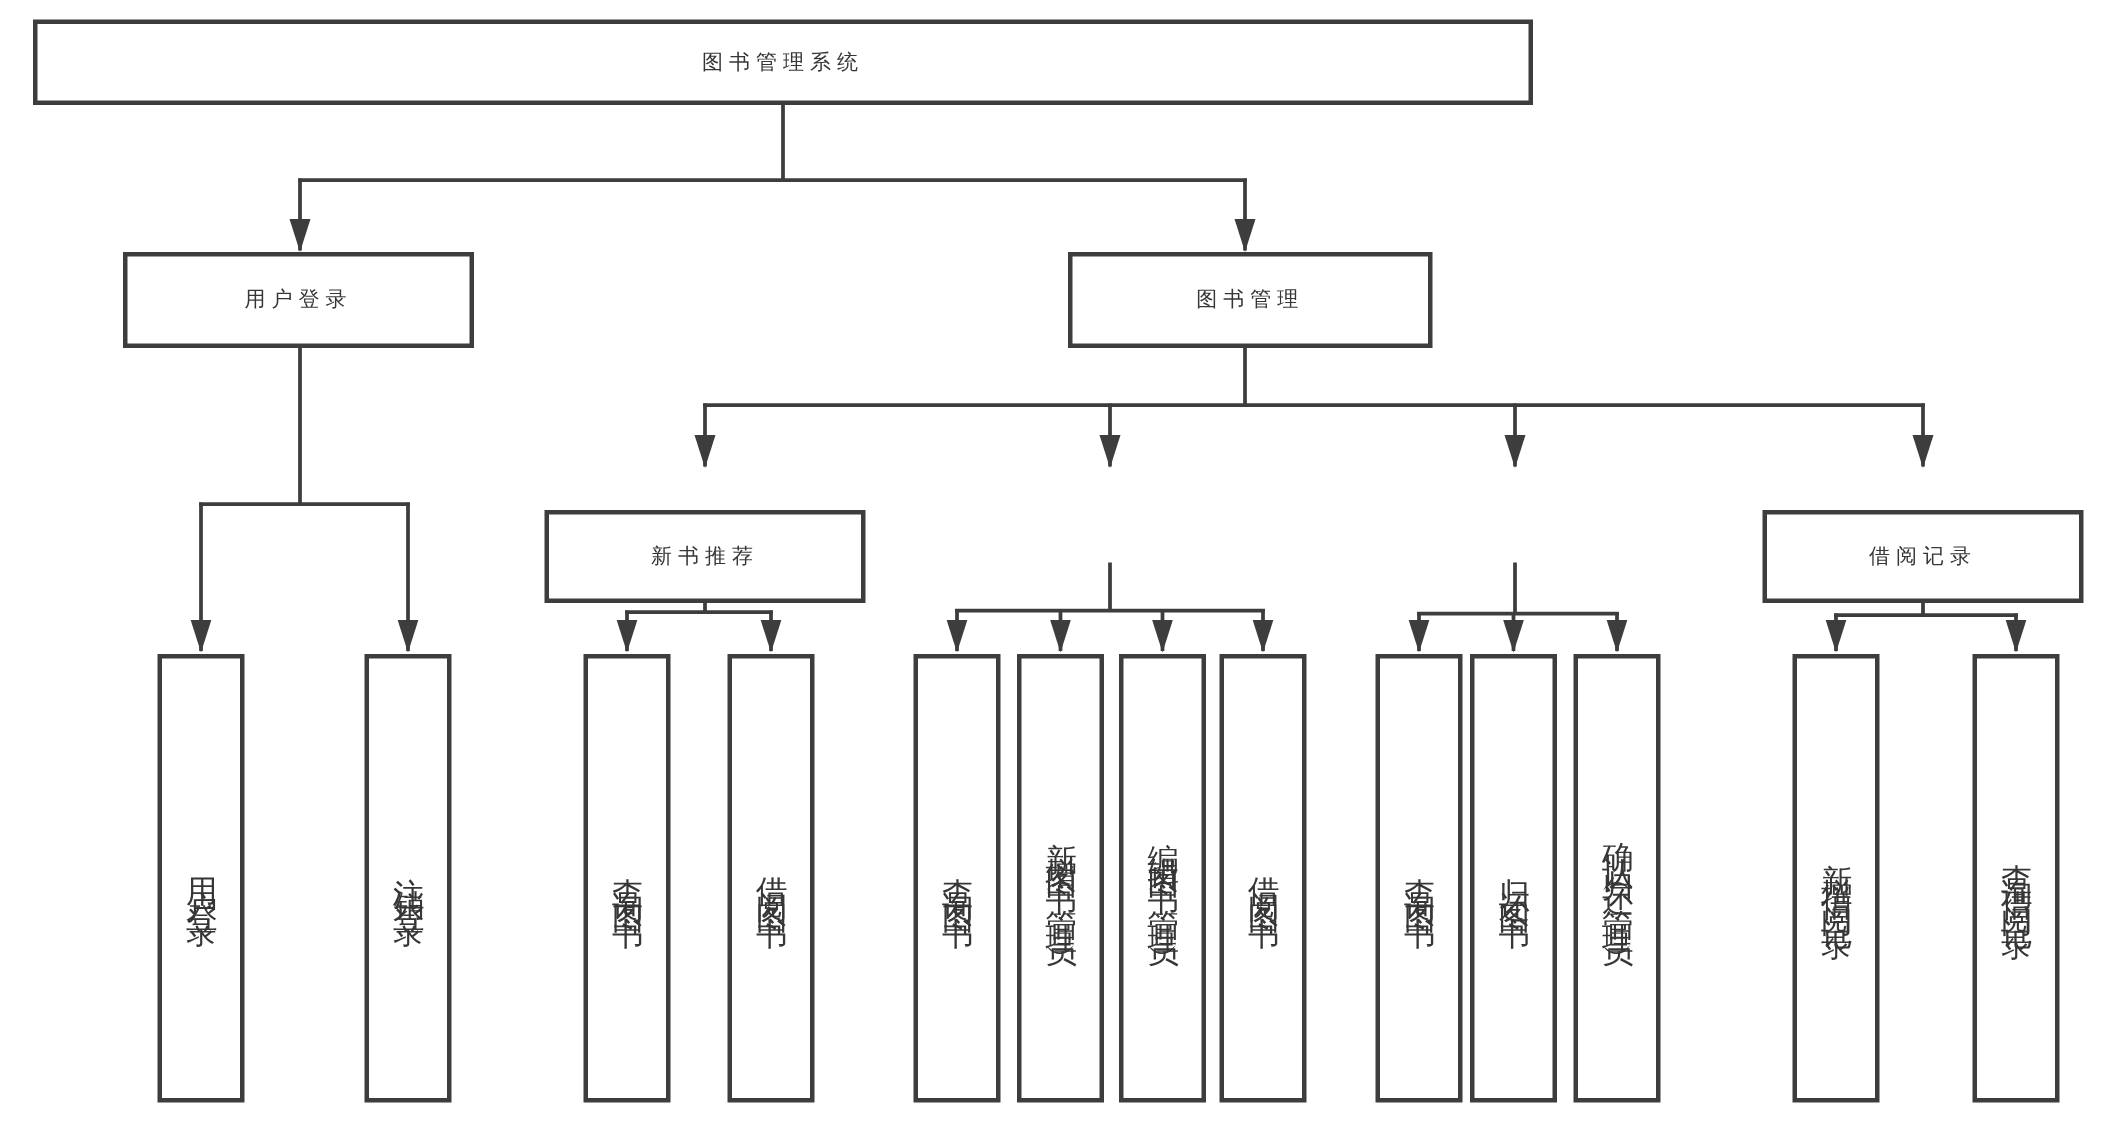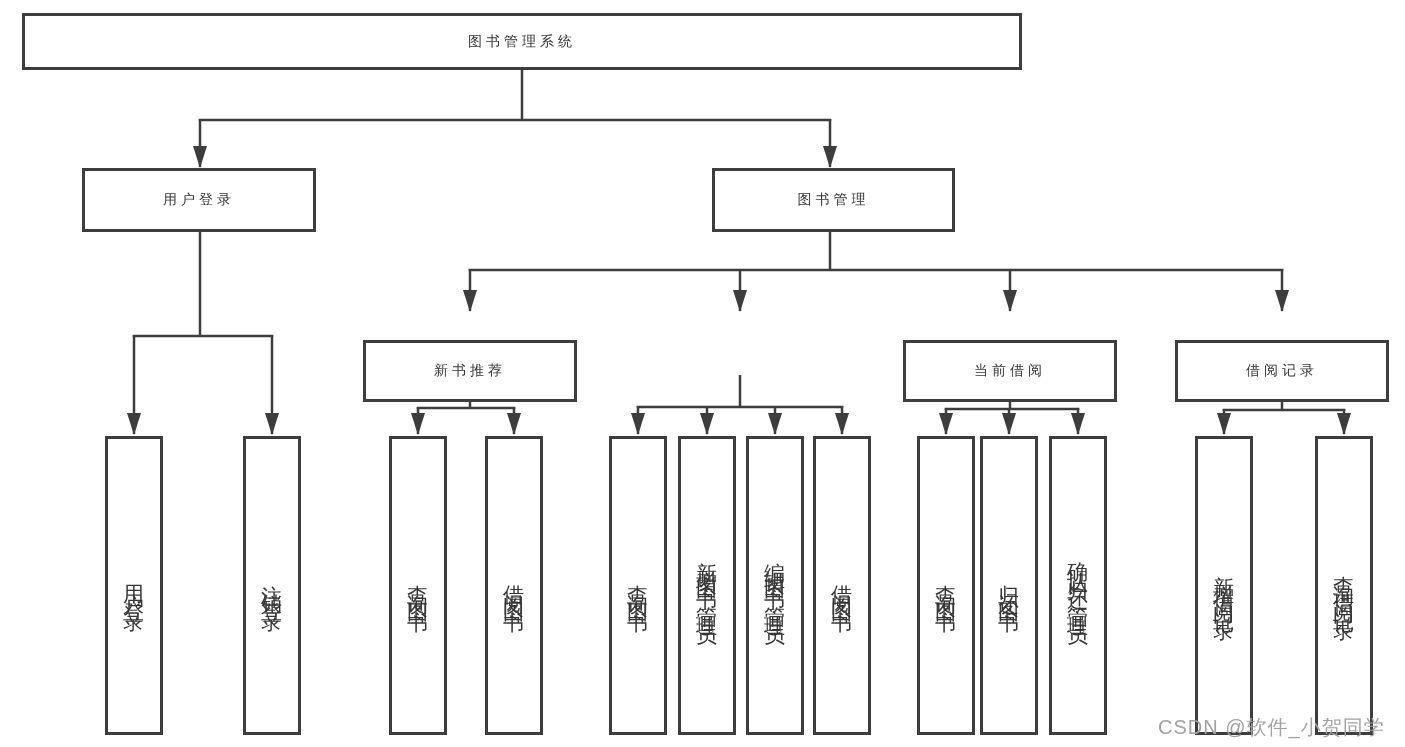--- a/index.html
+++ b/index.html
@@ -128,23 +128,20 @@
   <div class="node node-h l2a">
     <span>用户登录</span>
   </div>
   <div class="node node-h l2b">
     <span>图书管理</span>
   </div>
 
   <div class="node node-h l3 l3-1">
     <span>新书推荐</span>
   </div>
-  <div class="node node-h l3 l3-3">
-    <span>当前借阅</span>
-  </div>
   <div class="node node-h l3 l3-4">
     <span>借阅记录</span>
   </div>
 
   <div class="node node-v leaf a1">
     <span>用户登录</span>
   </div>
   <div class="node node-v leaf a2">
     <span>注销登录</span>
   </div>
@@ -179,15 +176,14 @@
     <span>确认归还（管理员）</span>
   </div>
 
   <div class="node node-v leaf e1">
     <span>新增借阅记录</span>
   </div>
   <div class="node node-v leaf e2">
     <span>查询借阅记录</span>
   </div>
 
-  <div class="watermark">CSDN @软件_小贺同学</div>
 
 </div>
 
 </body></html>

